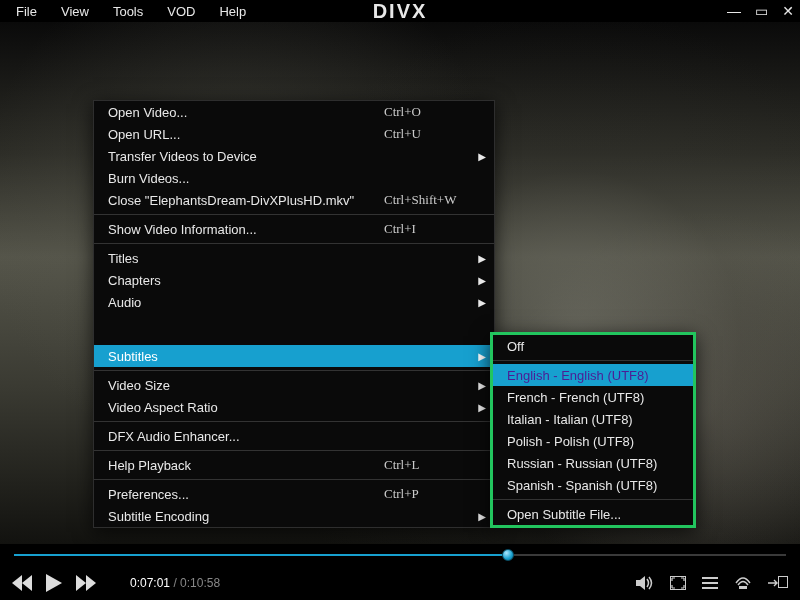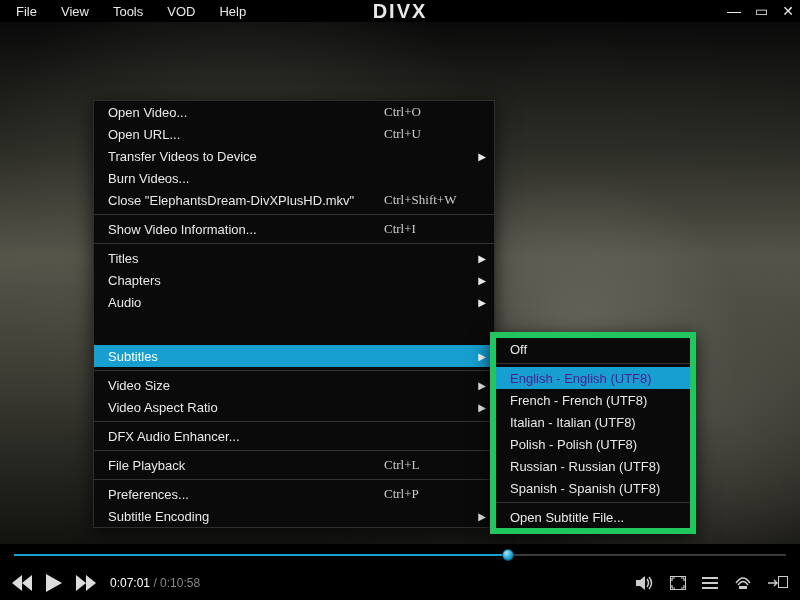--- a/index.html
+++ b/index.html
@@ -70,21 +70,21 @@
   .ctx-row .label { flex: 1; }
   .ctx-row .shortcut { color: #ccc; width: 100px; text-align: left; font-family: Liberation Serif, serif; }
   .ctx-row .arrow { position: absolute; right: 8px; font-size: 10px; }
   .ctx-row.highlight { background: #17a0cf; color: #fff; margin-top: 32px; }
   .ctx-sep { height: 1px; background: #333; margin: 3px 0; }
   .submenu {
     position: absolute;
     top: 332px; left: 490px;
     width: 206px;
     background: #0a0a0a;
-    border: 6px solid #22c55e;
+    border: 3px solid #22c55e;
     box-shadow: 0 4px 18px rgba(0,0,0,0.7);
   }
   .sub-row {
     display: flex; align-items: center;
     height: 22px;
     padding: 0 10px 0 14px;
   }
   .sub-row.highlight { background: #17a0cf; color: #4c1d95; }
   .sub-sep { height: 1px; background: #333; margin: 3px 0; }
   .subtitle-text {
@@ -115,20 +115,21 @@
     background: radial-gradient(circle at 35% 30%, #a9e7ff, #17a0cf 60%, #0a6a8c);
     border: 1px solid #0a5068;
   }
   
   .controls {
     position: absolute; left: 0; right: 0; bottom: 0;
     height: 34px;
     display: flex; align-items: center;
     padding: 0 12px;
     background: #000;
+    gap: 20px;
   }
   .transport { display: flex; align-items: center; gap: 14px; }
   .transport svg { display: block; }
   .time { margin-left: 14px; font-size: 12px; }
   .time .current { color: #fff; }
   .time .slash { color: #888; }
   .time .total { color: #888; }
   .right-icons {
     margin-left: auto;
     display: flex; align-items: center; gap: 16px;
@@ -207,21 +208,21 @@
   <div class="ctx-row">
     <span class="label">Video Aspect Ratio</span>
     <span class="arrow">▶</span>
   </div>
   <div class="ctx-sep"></div>
   <div class="ctx-row">
     <span class="label">DFX Audio Enhancer...</span>
   </div>
   <div class="ctx-sep"></div>
   <div class="ctx-row">
-    <span class="label">File Playback</span>
+    <span class="label">Help Playback</span>
     <span class="shortcut">Ctrl+L</span>
   </div>
   <div class="ctx-sep"></div>
   <div class="ctx-row">
     <span class="label">Preferences...</span>
     <span class="shortcut">Ctrl+P</span>
   </div>
   <div class="ctx-row">
     <span class="label">Subtitle Encoding</span>
     <span class="arrow">▶</span>

